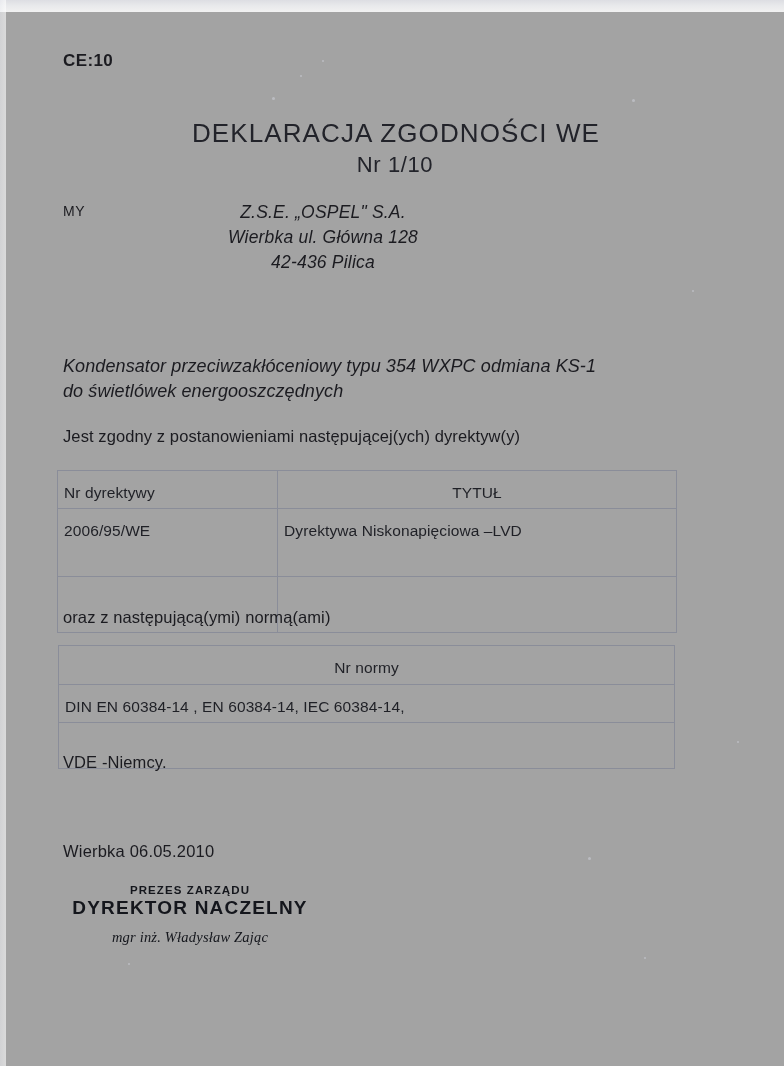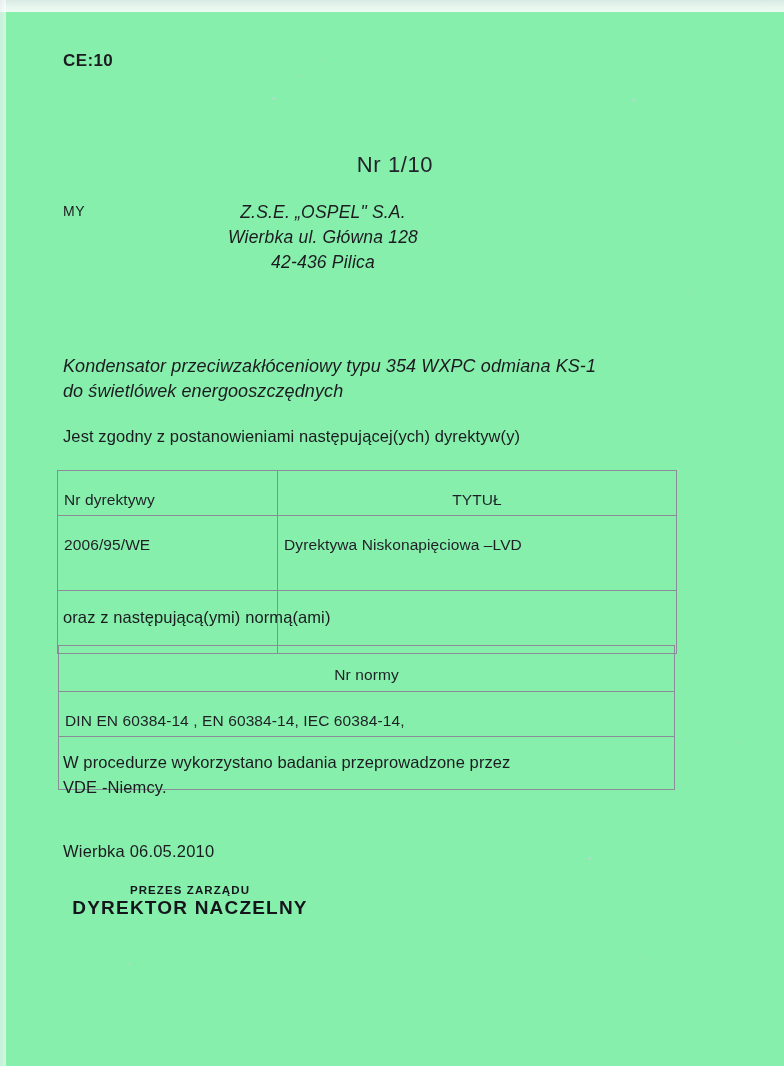--- a/index.html
+++ b/index.html
@@ -9,21 +9,21 @@
   }
   body {
     font-family: "Liberation Sans", sans-serif;
     color: #1b1b20;
   }
 
   .page {
     position: relative;
     width: 784px;
     height: 1066px;
-    background: #86efac;
+    background: #a3a3a3;
     overflow: hidden;
   }
 
   
   .scan-top-band {
     position: absolute;
     top: 0; left: 0;
     width: 784px;
     height: 12px;
     background: linear-gradient(to bottom, #e7e8ee 0%, #f4f5f8 45%, #ffffff 100%);
@@ -156,21 +156,21 @@
   table.doc-table {
     position: absolute;
     border-collapse: collapse;
     table-layout: fixed;
     background: transparent;
   }
   table.doc-table td {
     border: 1px solid #8a8d99;
     font-size: 15.5px;
     color: #1f2026;
-    padding: 20px 6px 4px 6px;
+    padding: 13px 6px 4px 6px;
     vertical-align: top;
     letter-spacing: .1px;
   }
 
   #directives-table {
     left: 57px;
     top: 470px;
     width: 620px;
   }
   #directives-table .c-num { width: 207px; }
@@ -230,20 +230,21 @@
   <div class="speck" style="left:322px;top:60px;width:2px;height:2px;"></div>
   <div class="speck" style="left:632px;top:99px;width:3px;height:3px;"></div>
   <div class="speck" style="left:692px;top:290px;width:2px;height:2px;"></div>
   <div class="speck" style="left:588px;top:857px;width:3px;height:3px;"></div>
   <div class="speck" style="left:737px;top:741px;width:2px;height:2px;"></div>
   <div class="speck" style="left:128px;top:963px;width:2px;height:2px;"></div>
   <div class="speck" style="left:644px;top:957px;width:2px;height:2px;"></div>
 
   <div class="ce-mark">CE:10</div>
 
+  <div class="doc-title">DEKLARACJA  ZGODNOŚCI  WE</div>
 
   <div class="doc-number">Nr 1/10</div>
 
   <div class="we-label">MY</div>
 
   <div class="issuer">
     <div>Z.S.E. „OSPEL" S.A.</div>
     <div>Wierbka ul. Główna 128</div>
     <div>42-436 Pilica</div>
   </div>
@@ -283,24 +284,24 @@
     <tr class="data">
       <td>DIN EN 60384-14 ,  EN 60384-14,  IEC 60384-14,</td>
     </tr>
     <tr class="blank">
       <td></td>
     </tr>
   </tbody>
     </table>
 
   <div class="vde-note">
-    <div>W procedurze wykorzystano badania przeprowadzone przez</div>
     <div>VDE -Niemcy.</div>
   </div>
 
   <div class="place-date">Wierbka 06.05.2010</div>
 
   <div class="signature">
     <div class="sig-role-1">PREZES ZARZĄDU</div>
     <div class="sig-role-2">DYREKTOR NACZELNY</div>
+    <div class="sig-name">mgr inż. Władysław Zając</div>
   </div>
 
 </div>
 
 </body></html>

